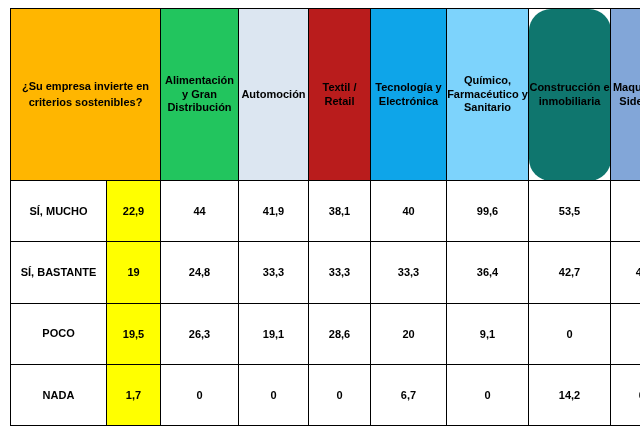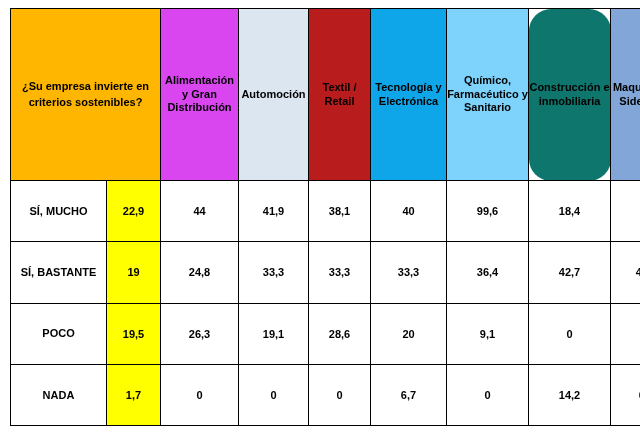--- a/index.html
+++ b/index.html
@@ -95,39 +95,39 @@
         <col class="c3">
         <col class="c4">
       <col class="c5">
         <col class="c6">
         <col class="c7">
         <col class="c8">
     </colgroup>
     <thead>
       <tr class="header-row">
         <th class="hdr hdr-question" colspan="2" style="background:#ffb600;">¿Su empresa invierte en criterios sostenibles?</th>
-        <th class="hdr" style="background:#d946ef;">Alimentación y Gran Distribución</th>
+        <th class="hdr" style="background:#22c55e;">Alimentación y Gran Distribución</th>
         <th class="hdr" style="background:#dce6f1;margin-left:47px;">Automoción</th>
         <th class="hdr" style="background:#b91c1c;text-align:center;">Textil / Retail</th>
         <th class="hdr" style="background:#0ea5e9;">Tecnología y Electrónica</th>
         <th class="hdr" style="background:#7dd3fc;">Químico, Farmacéutico y Sanitario</th>
         <th class="hdr" style="background:#0f766e;border-radius:22px;">Construcción e inmobiliaria</th>
         <th class="hdr" style="background:#82a6d8;">Maquinaria y Siderurgia</th>
       </tr>
     </thead>
     <tbody>
       <tr class="data-row">
         <td class="rowlabel">SÍ, MUCHO</td>
         <td class="highlight">22,9</td>
         <td class="num">44</td>
         <td class="num">41,9</td>
         <td class="num">38,1</td>
         <td class="num">40</td>
         <td class="num">99,6</td>
-        <td class="num">18,4</td>
+        <td class="num">53,5</td>
         <td class="num">25</td>
       </tr>
       <tr class="data-row">
         <td class="rowlabel">SÍ, BASTANTE</td>
         <td class="highlight">19</td>
         <td class="num">24,8</td>
         <td class="num">33,3</td>
         <td class="num">33,3</td>
         <td class="num">33,3</td>
         <td class="num">36,4</td>

